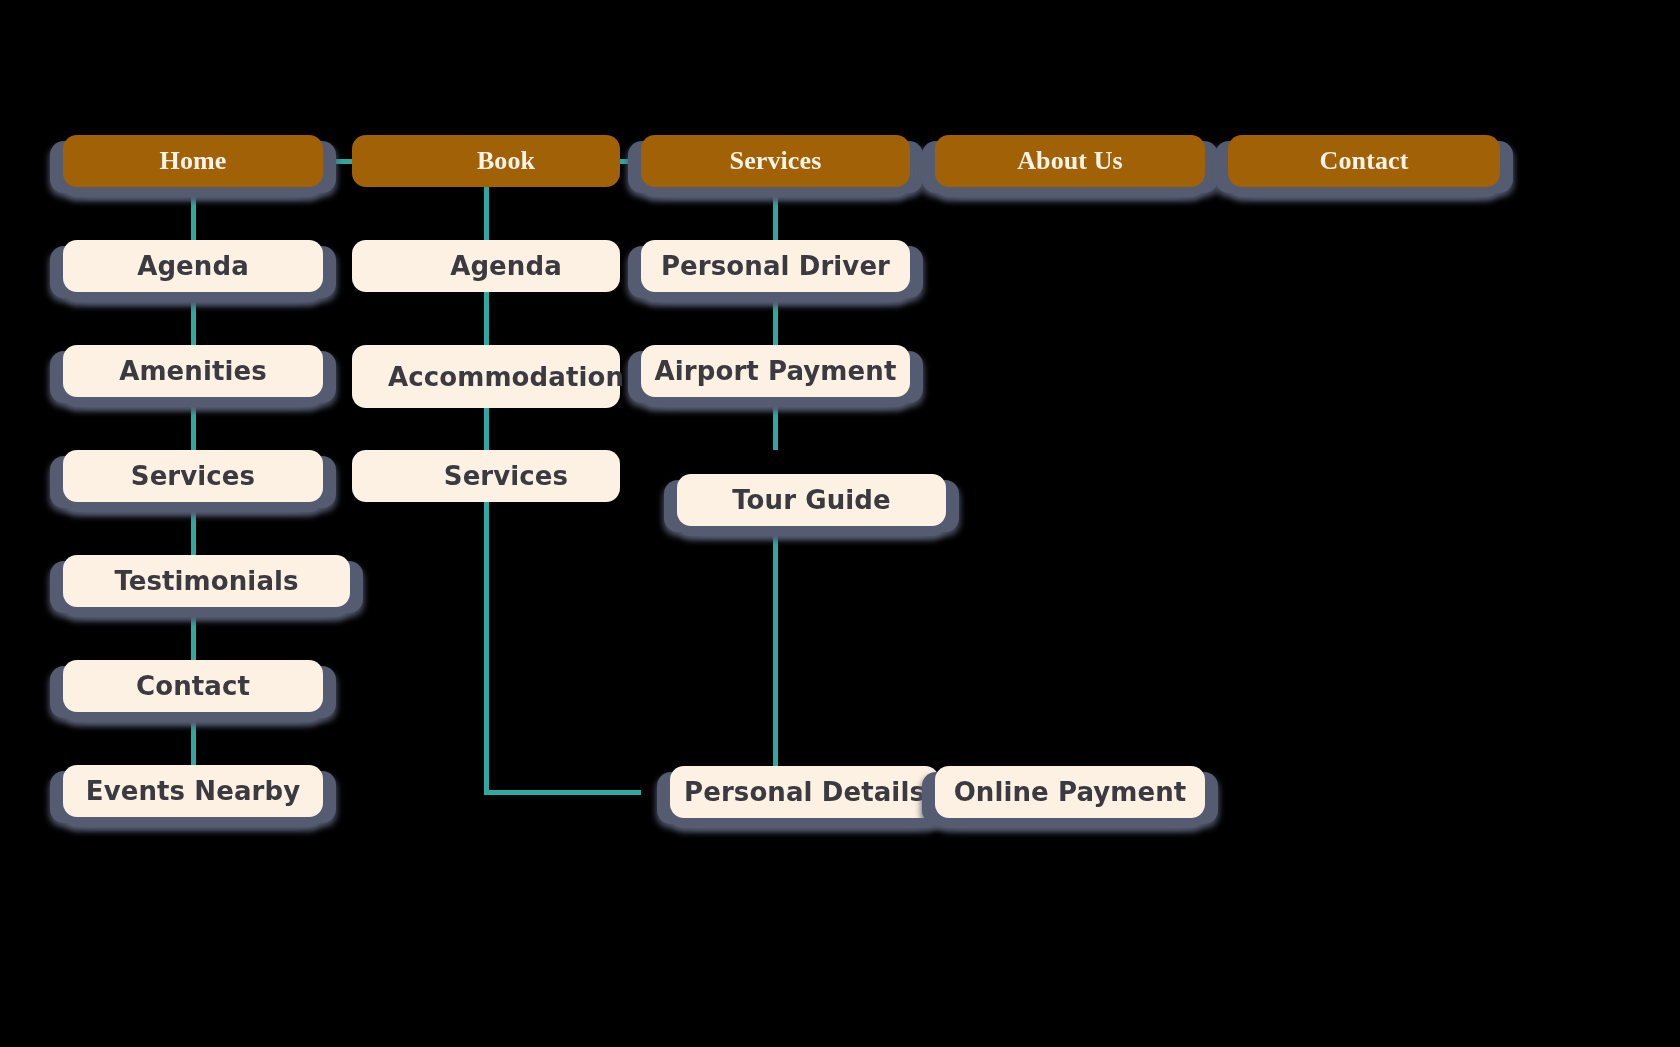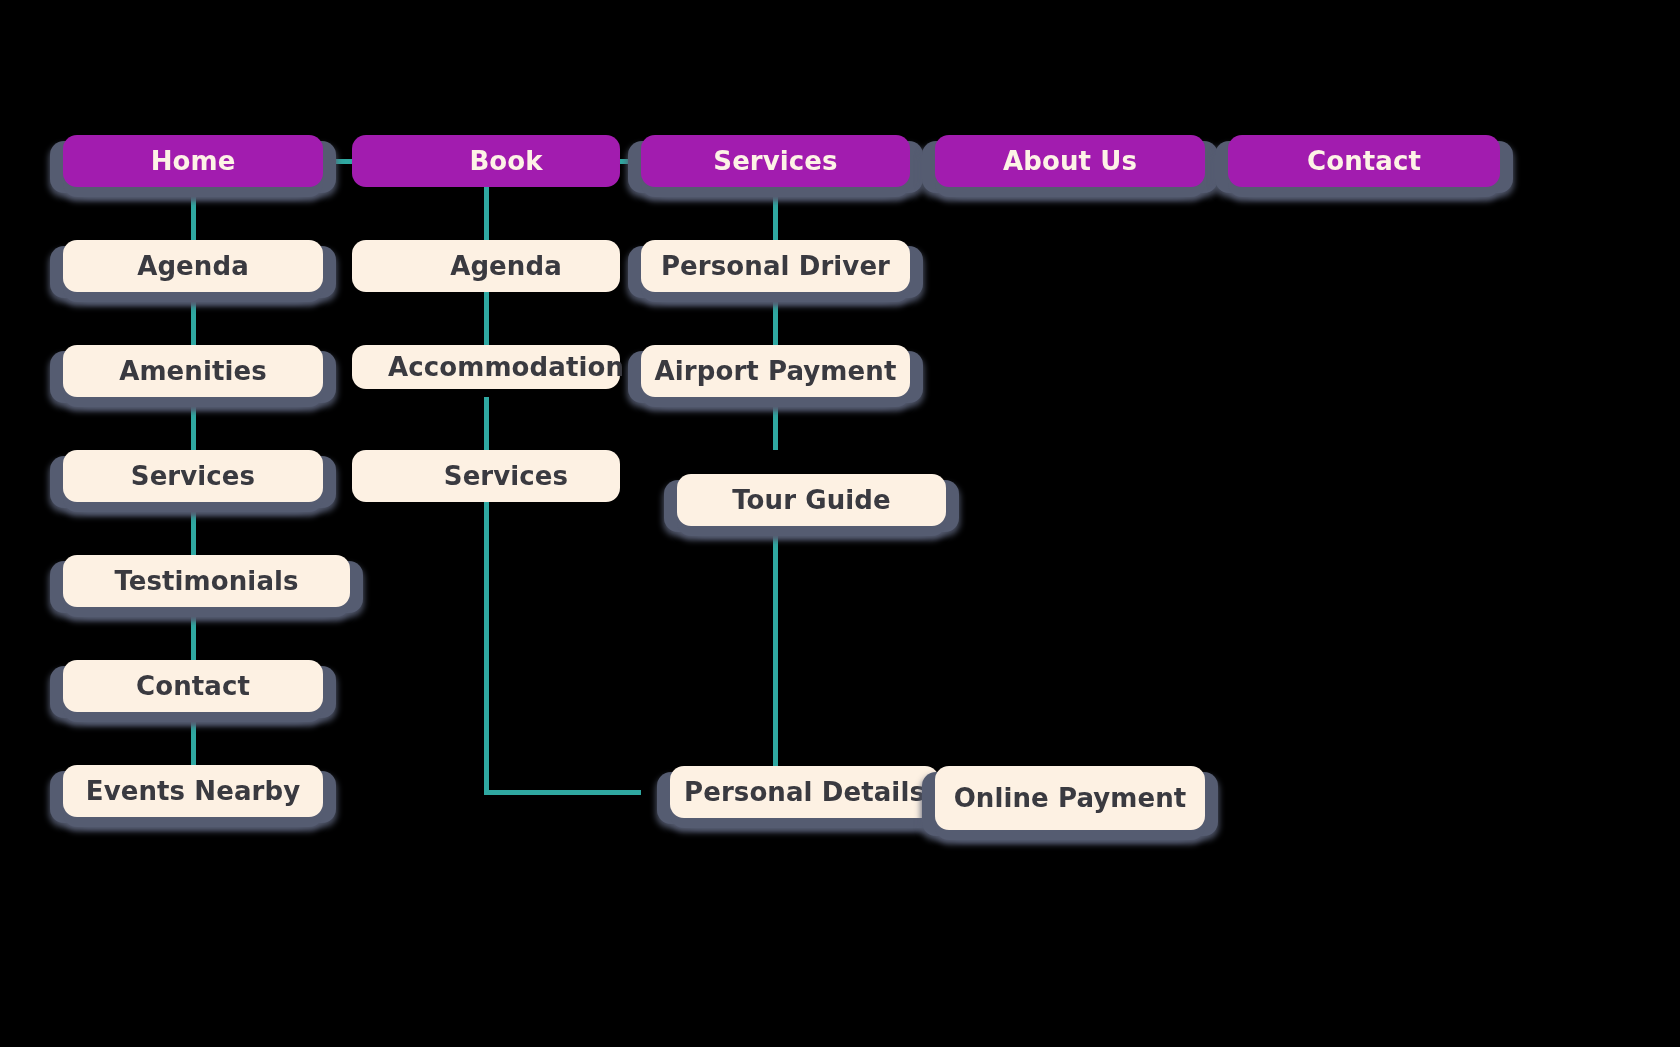--- a/index.html
+++ b/index.html
@@ -49,21 +49,22 @@
   .node .label {
     font-size: 26px;
     font-weight: bold;
     letter-spacing: 0.1px;
     white-space: nowrap;
     line-height: 1;
   }
 
   
   .node.top {
-    background: #a21caf;
+    background: #a16207;
+    font-family: Liberation Serif, serif;
   }
   .node.top .label {
     color: #FDF3E6;
   }
 
   
   .node.child {
     background: #FDF1E3;
   }
   .node.child .label {
@@ -133,21 +134,21 @@
       </div>
       <div class="node child shadowed" style="left: 63px; top: 765px; width: 260px; height: 52px;">
         <span class="label">Events Nearby</span>
       </div>
       <div class="node top flat" style="left: 352px; top: 135px; width: 268px; height: 52px;">
         <span class="label">Book</span>
       </div>
       <div class="node child flat" style="left: 352px; top: 240px; width: 268px; height: 52px;">
         <span class="label">Agenda</span>
       </div>
-      <div class="node child flat" style="left: 352px; top: 345px; width: 268px; height: 44px;">
+      <div class="node child flat" style="left: 352px; top: 345px; width: 268px; height: 63px;">
         <span class="label">Accommodation</span>
       </div>
       <div class="node child flat" style="left: 352px; top: 450px; width: 268px; height: 52px;">
         <span class="label">Services</span>
       </div>
       <div class="node top shadowed" style="left: 641px; top: 135px; width: 269px; height: 52px;">
         <span class="label">Services</span>
       </div>
       <div class="node child shadowed" style="left: 641px; top: 240px; width: 269px; height: 52px;">
         <span class="label">Personal Driver</span>
@@ -160,17 +161,17 @@
       </div>
       <div class="node top shadowed" style="left: 935px; top: 135px; width: 270px; height: 52px;">
         <span class="label">About Us</span>
       </div>
       <div class="node top shadowed" style="left: 1228px; top: 135px; width: 272px; height: 52px;">
         <span class="label">Contact</span>
       </div>
       <div class="node child shadowed" style="left: 641px; top: 766px; width: 269px; height: 52px; margin-left: 29px;">
         <span class="label">Personal Details</span>
       </div>
-      <div class="node child shadowed" style="left: 935px; top: 766px; width: 270px; height: 64px;">
+      <div class="node child shadowed" style="left: 935px; top: 766px; width: 270px; height: 52px;">
         <span class="label">Online Payment</span>
       </div>
     </div>
 </div>
 
 </body></html>

